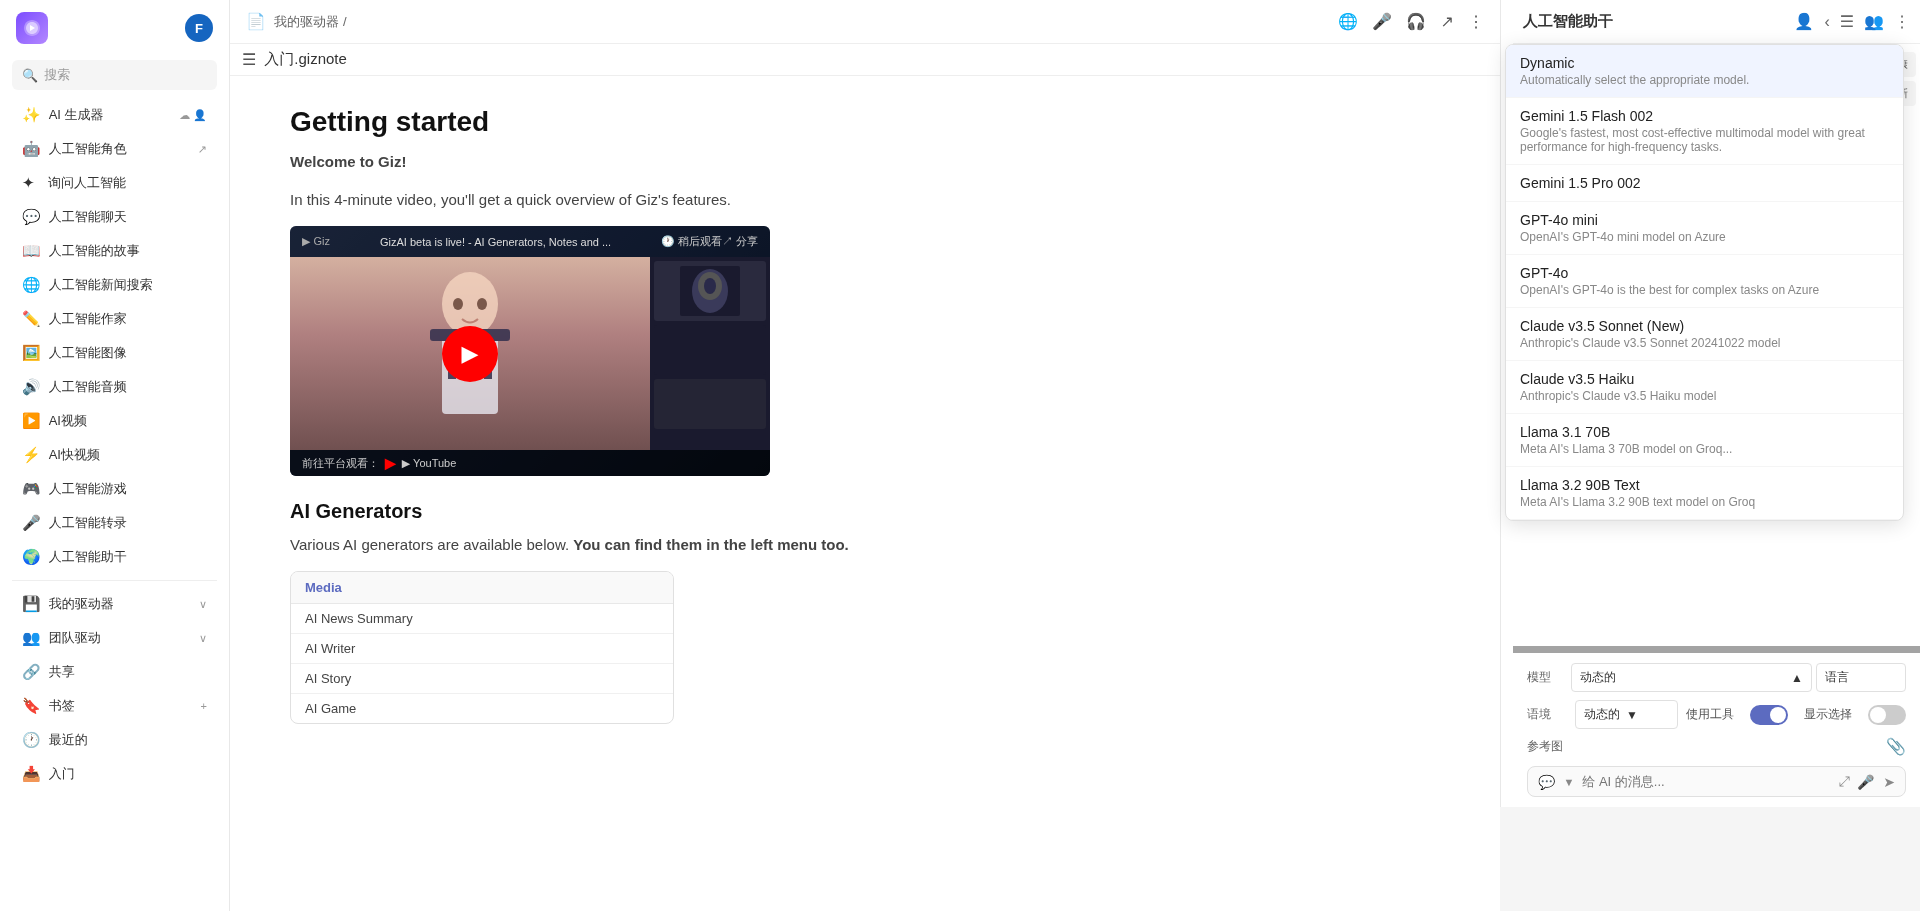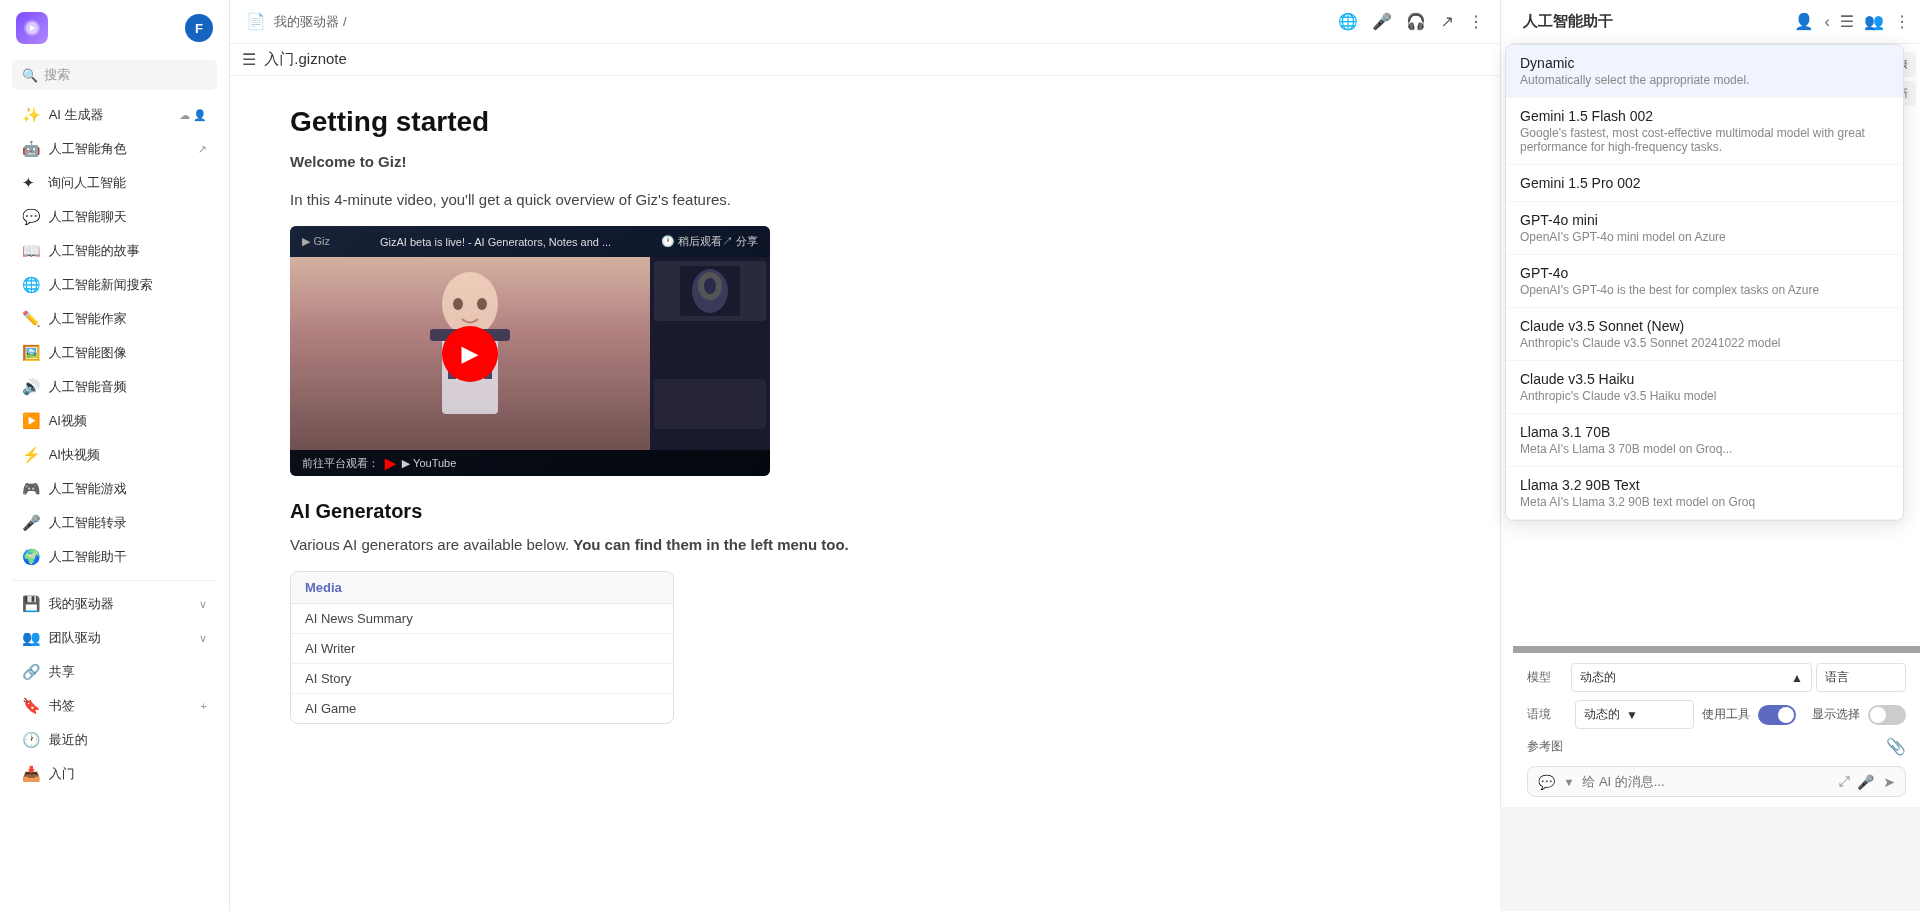--- a/index.html
+++ b/index.html
@@ -265,21 +265,21 @@
       border: 1px solid #e0e0e0;
       border-radius: 4px;
       padding: 5px 8px;
       font-size: 12px;
       color: #333;
       display: flex; align-items: center; gap: 6px;
       flex: 1;
       cursor: pointer;
     }
     .toggle-row {
-      display: flex; align-items: center; gap: 8px;
+      display: flex; align-items: center; gap: 16px;
       margin-left: auto;
     }
     .toggle-label { font-size: 12px; color: #555; }
     .toggle {
       width: 38px; height: 20px;
       border-radius: 10px;
       position: relative;
       cursor: pointer;
     }
     .toggle.on { background: #5c6bc0; }

